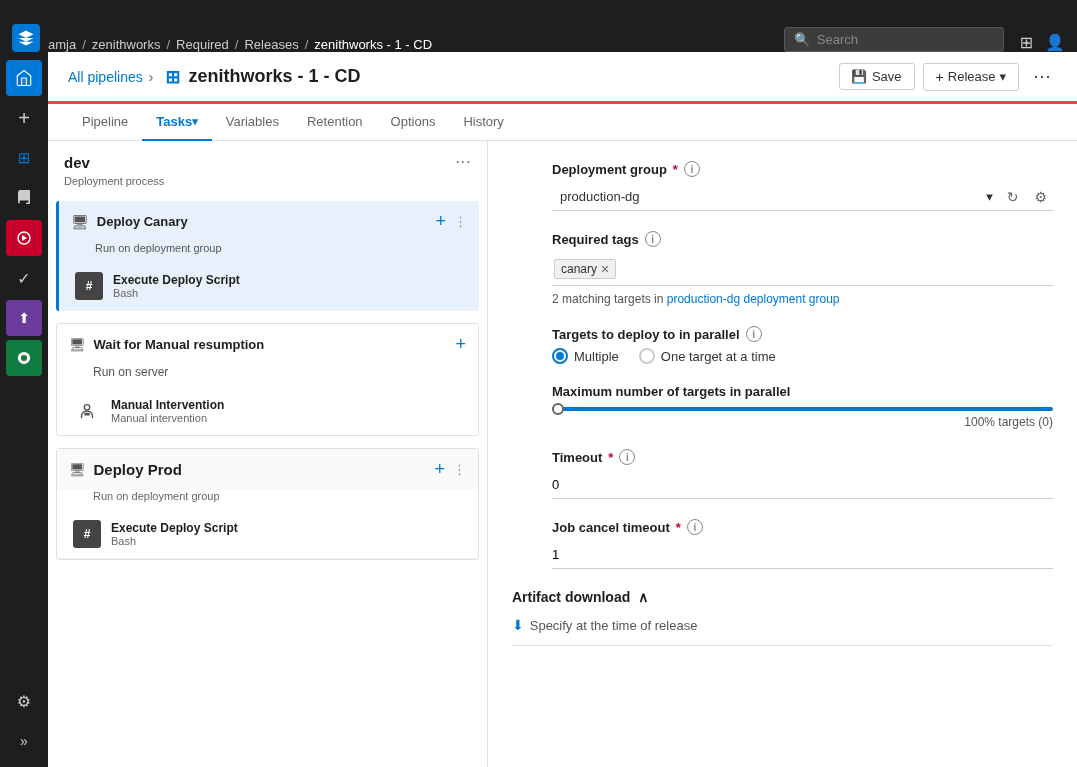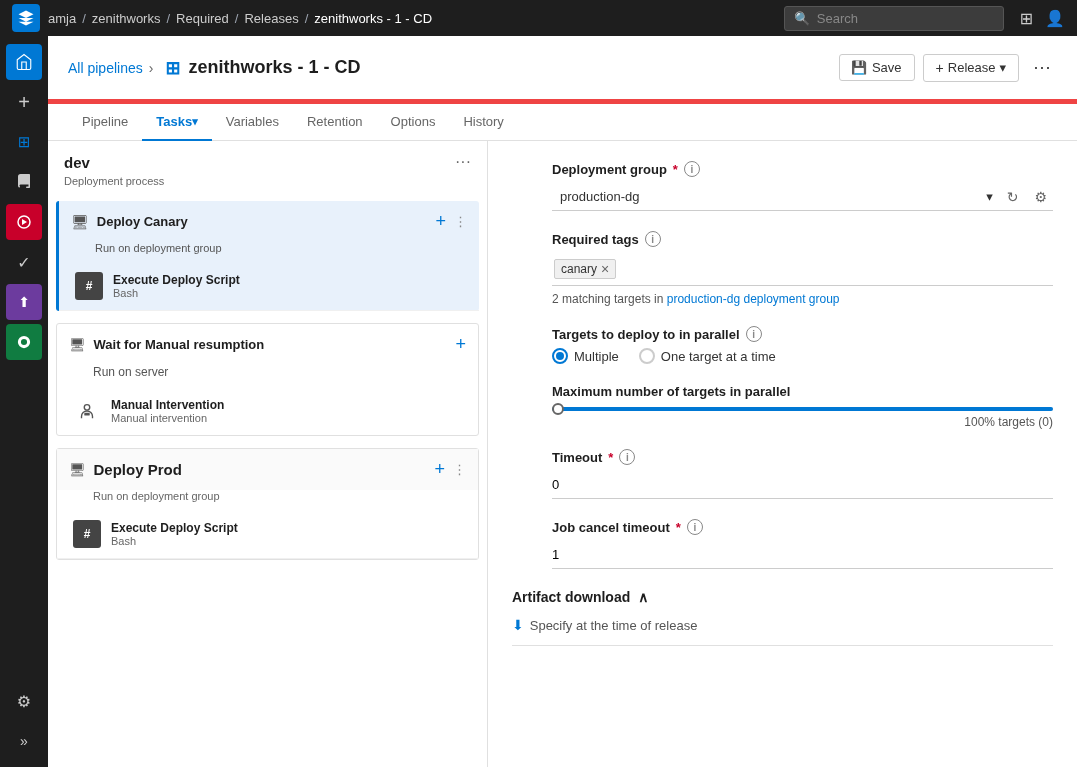--- a/index.html
+++ b/index.html
@@ -1,19 +1,19 @@
 <!DOCTYPE html>
 <html><head>
   <meta charset="utf-8">
   <style>
     * { box-sizing: border-box; margin: 0; padding: 0; }
     body { font-family: 'Segoe UI', sans-serif; font-size: 13px; background: #fff; color: #333; display: flex; flex-direction: column; height: 767px; overflow: hidden; }
 
     
-    .topbar { height: 36px; background: #1e1e1e; display: flex; align-items: center; padding: 0 12px; gap: 8px; flex-shrink: 0; }
+    .topbar { height: 52px; background: #1e1e1e; display: flex; align-items: flex-end; padding: 0 12px; gap: 8px; flex-shrink: 0; }
     .topbar-logo { width: 28px; height: 28px; background: #0078d4; border-radius: 4px; display: flex; align-items: center; justify-content: center; color: white; font-weight: bold; font-size: 14px; flex-shrink: 0; }
     .topbar-breadcrumb { color: #ccc; font-size: 13px; display: flex; align-items: center; gap: 6px; flex: 1; }
     .topbar-breadcrumb span { color: #9ca3af; }
     .topbar-breadcrumb a { color: #ccc; text-decoration: none; }
     .topbar-separator { color: #555; }
     .topbar-search { background: #3c3c3c; border: 1px solid #555; border-radius: 3px; display: flex; align-items: center; padding: 4px 10px; gap: 6px; width: 220px; }
     .topbar-search input { background: transparent; border: none; outline: none; color: #ccc; font-size: 13px; width: 100%; }
     .topbar-search input::placeholder { color: #888; }
     .topbar-icons { display: flex; align-items: center; gap: 12px; margin-left: 8px; }
     .topbar-icon { color: #ccc; cursor: pointer; font-size: 16px; }
@@ -26,21 +26,21 @@
     .sidebar-icon-item { width: 36px; height: 36px; display: flex; align-items: center; justify-content: center; border-radius: 4px; cursor: pointer; color: #ccc; font-size: 16px; }
     .sidebar-icon-item.blue { background: #0078d4; color: white; }
     .sidebar-icon-item.red { background: #c8002a; color: white; }
     .sidebar-icon-item.purple { background: #6c3b9e; color: white; }
     .sidebar-icon-item.green { background: #107c41; color: white; }
 
     
     .content-area { flex: 1; display: flex; flex-direction: column; overflow: hidden; background: #fff; }
 
     
-    .page-header { height: 68px; display: flex; align-items: center; padding: 0 20px; border-bottom: 5px solid #ef4444; gap: 12px; flex-shrink: 0; }
+    .page-header { height: 52px; display: flex; align-items: center; padding: 0 20px; border-bottom: 3px solid #ef4444; gap: 12px; flex-shrink: 0; }
     .page-header-nav { display: flex; align-items: center; gap: 6px; font-size: 14px; color: #0078d4; }
     .page-header-nav span { color: #666; }
     .page-header-title { display: flex; align-items: center; gap: 8px; font-size: 18px; font-weight: 600; color: #1e1e1e; }
     .page-header-icon { color: #0078d4; font-size: 18px; }
     .page-header-actions { margin-left: auto; display: flex; align-items: center; gap: 8px; }
     .btn-save { background: white; border: 1px solid #ccc; border-radius: 3px; padding: 5px 12px; cursor: pointer; font-size: 13px; color: #333; display: flex; align-items: center; gap: 4px; }
     .btn-release { background: white; border: 1px solid #ccc; border-radius: 3px; padding: 5px 12px; cursor: pointer; font-size: 13px; color: #333; display: flex; align-items: center; gap: 4px; }
     .btn-more { background: white; border: none; cursor: pointer; font-size: 18px; color: #333; padding: 4px 6px; }
 
     

